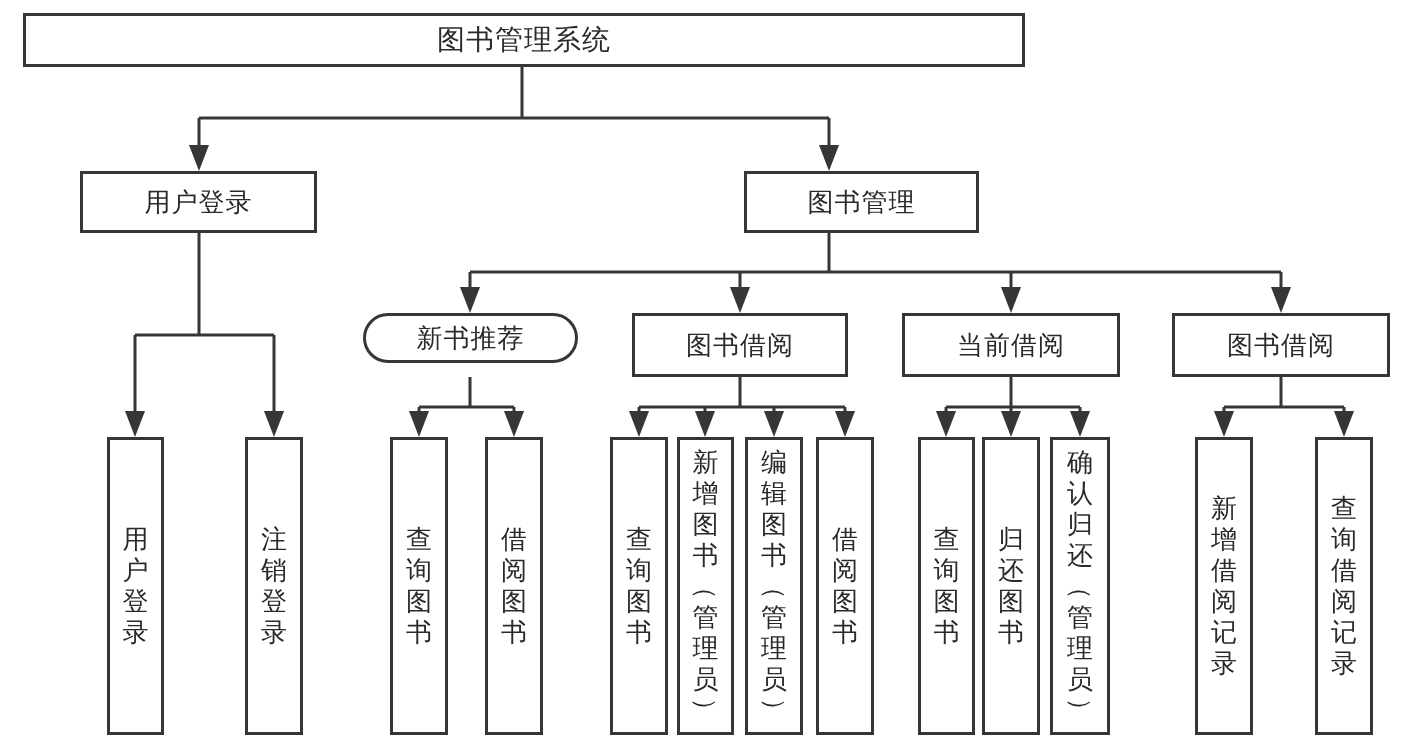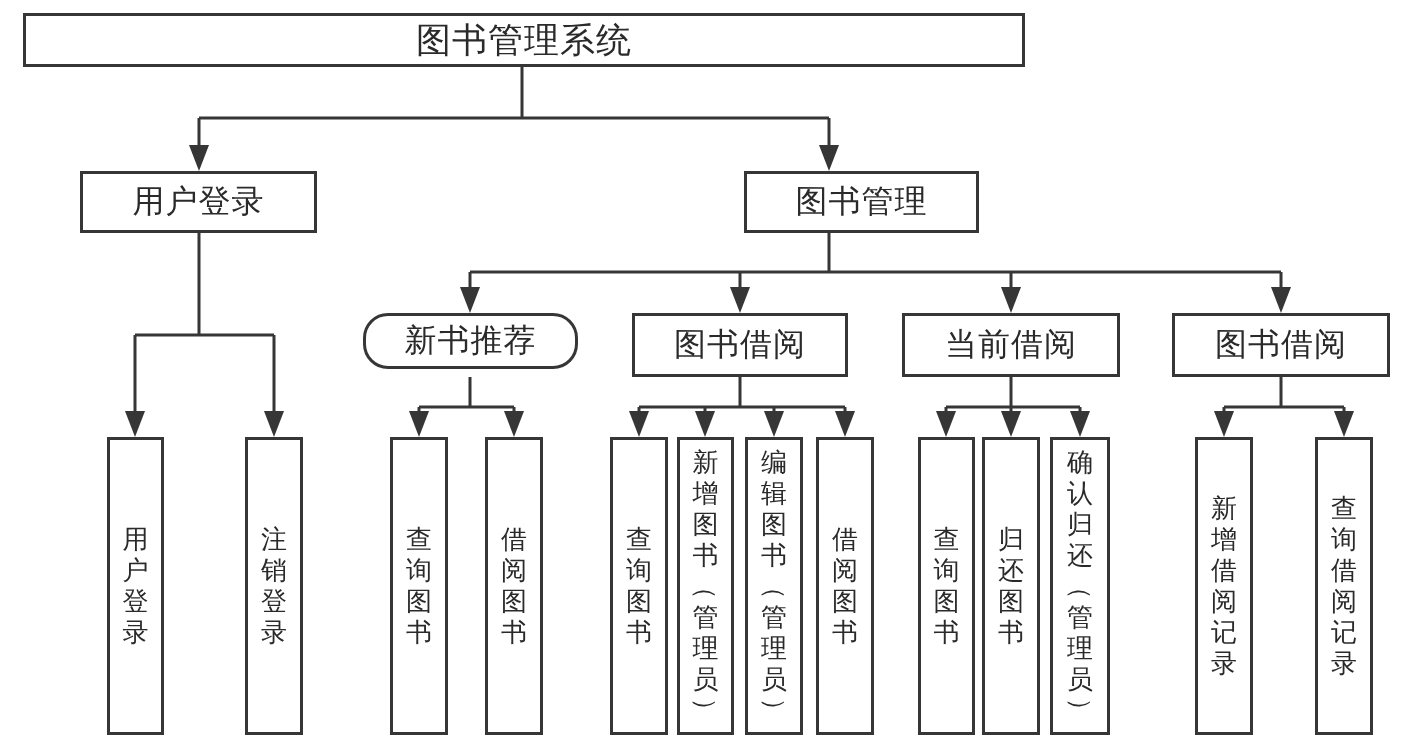--- a/index.html
+++ b/index.html
@@ -24,25 +24,25 @@
     box-sizing:border-box;
     border:3px solid var(--line);
     background:#fff;
     color:var(--text);
     display:flex;
     align-items:center;
     justify-content:center;
     text-align:center;
   }
   .node.h{
-    font-size:32px;
+    font-size:26px;
     letter-spacing:1px;
     white-space:nowrap;
   }
-  .node.root{font-size:35px;}
+  .node.root{font-size:28px;}
   .node.v{
     flex-direction:column;
   }
   .vchar{
     display:block;
     font-size:26px;
     line-height:31px;
     height:31px;
     width:31px;
   }
@@ -91,21 +91,21 @@
       <path d="M1281,377 V407 M1224,407 H1344 M1224,407 V429 M1344,407 V429" fill="none" stroke="#363636" stroke-width="3"></path>
       <polygon points="1214,411 1234,411 1224,437" fill="#363636"></polygon>
       <polygon points="1334,411 1354,411 1344,437" fill="#363636"></polygon>
     </svg>
 
   <div class="node h root" style="left:23px;top:13px;width:1002px;height:54px;">图书管理系统</div>
 
   <div class="node h" style="left:80px;top:171px;width:237px;height:62px;">用户登录</div>
   <div class="node h" style="left:712px;top:171px;width:235px;height:62px;margin-left:32px;">图书管理</div>
 
-  <div class="node h" style="left:363px;top:313px;width:215px;height:56px;border-radius:25px;">新书推荐</div>
+  <div class="node h" style="left:363px;top:313px;width:215px;height:50px;border-radius:25px;">新书推荐</div>
   <div class="node h" style="left:632px;top:313px;width:216px;height:64px;">图书借阅</div>
   <div class="node h" style="left:902px;top:313px;width:218px;height:64px;">当前借阅</div>
   <div class="node h" style="left:1172px;top:313px;width:218px;height:64px;">图书借阅</div>
 
   <div class="node v" style="left:107px;top:437px;width:57px;height:298px;">
       <span class="vchar">用</span>
       <span class="vchar">户</span>
       <span class="vchar">登</span>
       <span class="vchar">录</span>
     </div>

